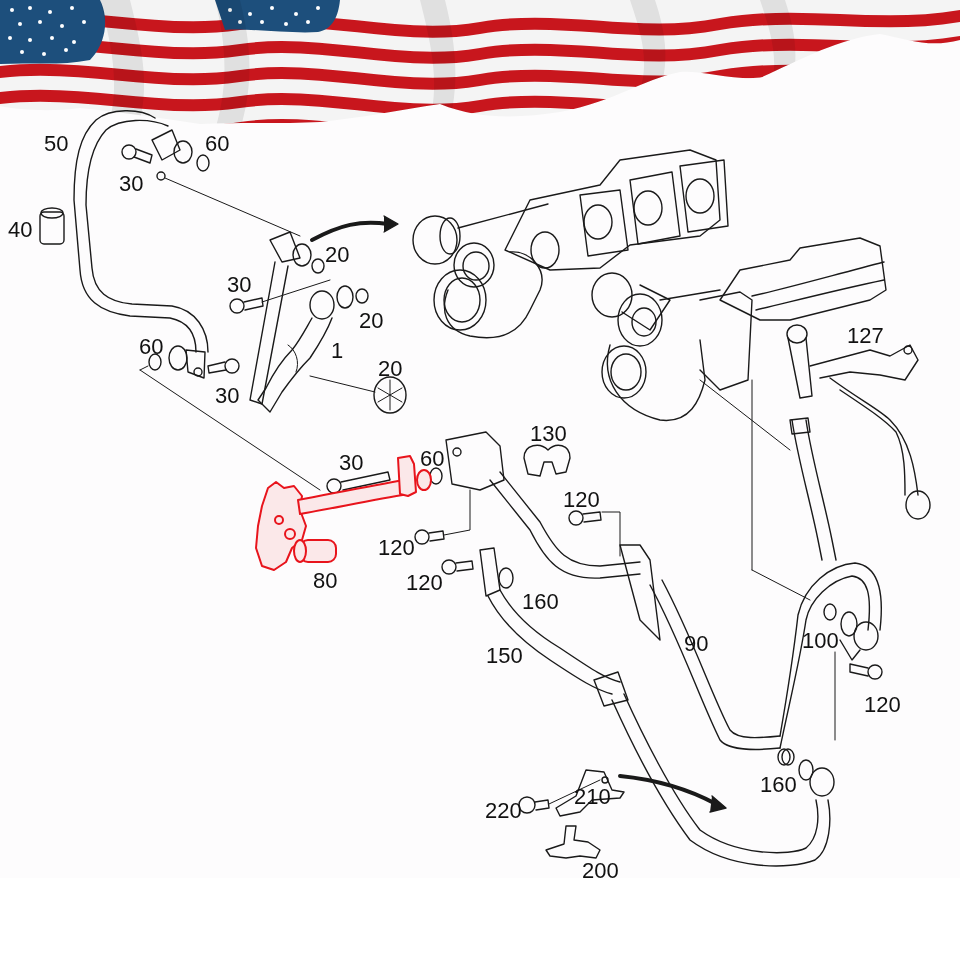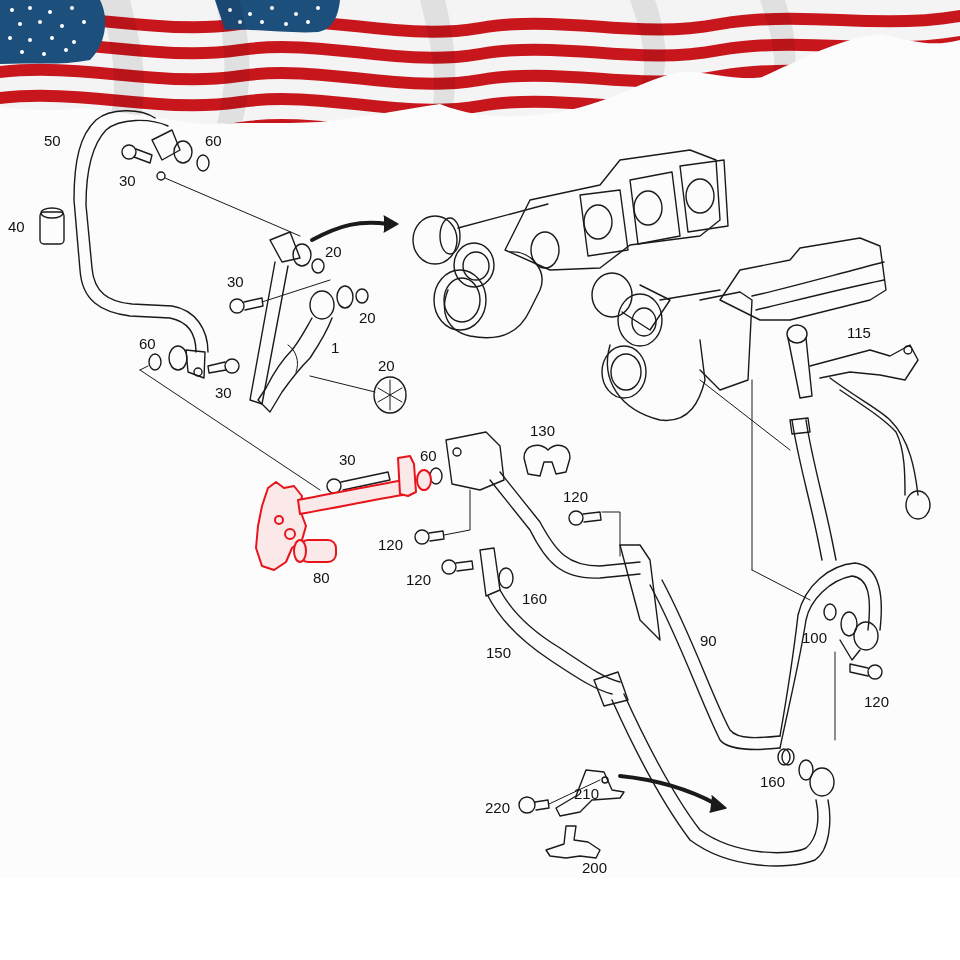--- a/index.html
+++ b/index.html
@@ -1,19 +1,19 @@
 <!DOCTYPE html>
 <html><head>
 <meta charset="utf-8">
 <style>
   html,body{margin:0;padding:0;background:#ffffff;}
   #canvas{position:relative;width:960px;height:960px;overflow:hidden;background:#fdfcfd;font-family:"Liberation Sans",sans-serif;}
   #flag{position:absolute;left:0;top:0;width:960px;height:130px;}
   #art{position:absolute;left:0;top:0;width:960px;height:960px;}
-  .callout{position:absolute;font-family:"Liberation Sans",sans-serif;font-size:15px;color:#111;line-height:1;white-space:nowrap;}
+  .callout{position:absolute;font-family:"Liberation Sans",sans-serif;font-size:22px;color:#111;line-height:1;white-space:nowrap;}
   .bottom-band{position:absolute;left:0;top:878px;width:960px;height:82px;background:#ffffff;}
 </style>
 </head>
 <body>
 
 <div id="canvas">
 
   <svg id="flag" viewBox="0 0 960 130" preserveAspectRatio="none">
     <defs>
       <clipPath id="flagclip">
@@ -286,30 +286,30 @@
     <span class="callout" style="left:205px;top:133px">60</span>
     <span class="callout" style="left:119px;top:173px">30</span>
     <span class="callout" style="left:8px;top:219px">40</span>
     <span class="callout" style="left:325px;top:244px">20</span>
     <span class="callout" style="left:227px;top:274px">30</span>
     <span class="callout" style="left:359px;top:310px">20</span>
     <span class="callout" style="left:331px;top:340px">1</span>
     <span class="callout" style="left:378px;top:358px">20</span>
     <span class="callout" style="left:139px;top:336px">60</span>
     <span class="callout" style="left:215px;top:385px">30</span>
-    <span class="callout" style="left:847px;top:325px">115</span>
+    <span class="callout" style="left:847px;top:325px">127</span>
     <span class="callout" style="left:530px;top:423px">130</span>
     <span class="callout" style="left:339px;top:452px">30</span>
     <span class="callout" style="left:420px;top:448px">60</span>
     <span class="callout" style="left:563px;top:489px">120</span>
     <span class="callout" style="left:378px;top:537px">120</span>
     <span class="callout" style="left:313px;top:570px">80</span>
     <span class="callout" style="left:406px;top:572px">120</span>
     <span class="callout" style="left:522px;top:591px">160</span>
-    <span class="callout" style="left:700px;top:633px">90</span>
+    <span class="callout" style="left:684px;top:633px">90</span>
     <span class="callout" style="left:802px;top:630px">100</span>
     <span class="callout" style="left:486px;top:645px">150</span>
     <span class="callout" style="left:864px;top:694px">120</span>
     <span class="callout" style="left:574px;top:786px">210</span>
     <span class="callout" style="left:760px;top:774px">160</span>
     <span class="callout" style="left:485px;top:800px">220</span>
     <span class="callout" style="left:582px;top:860px">200</span>
   </div>
 
   <div class="bottom-band"></div>

